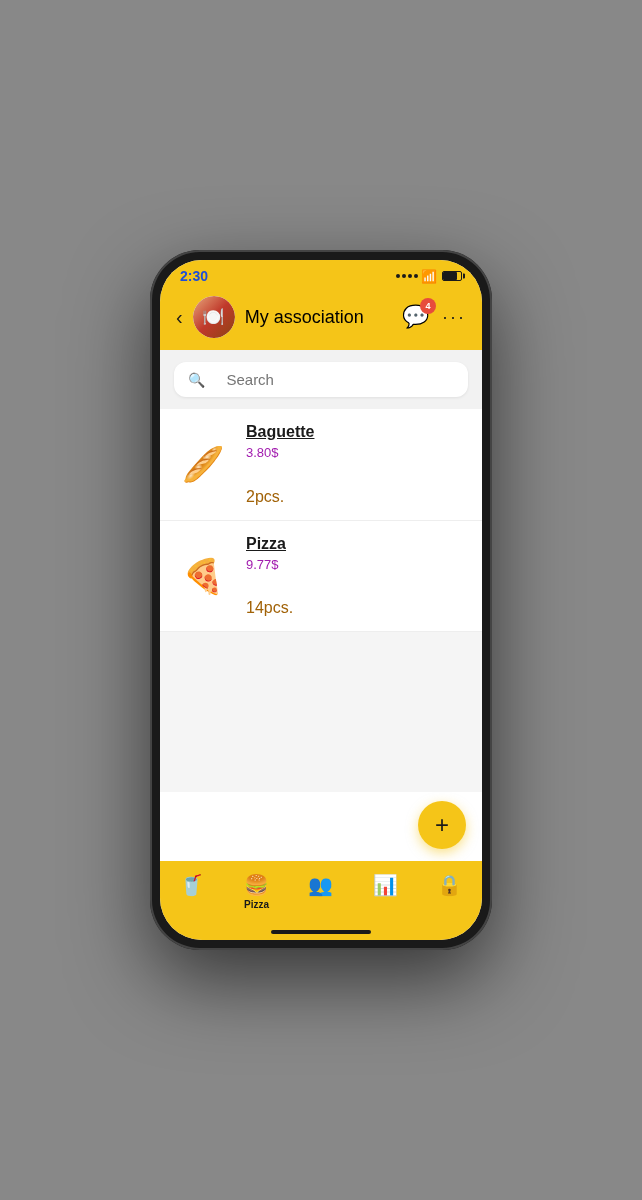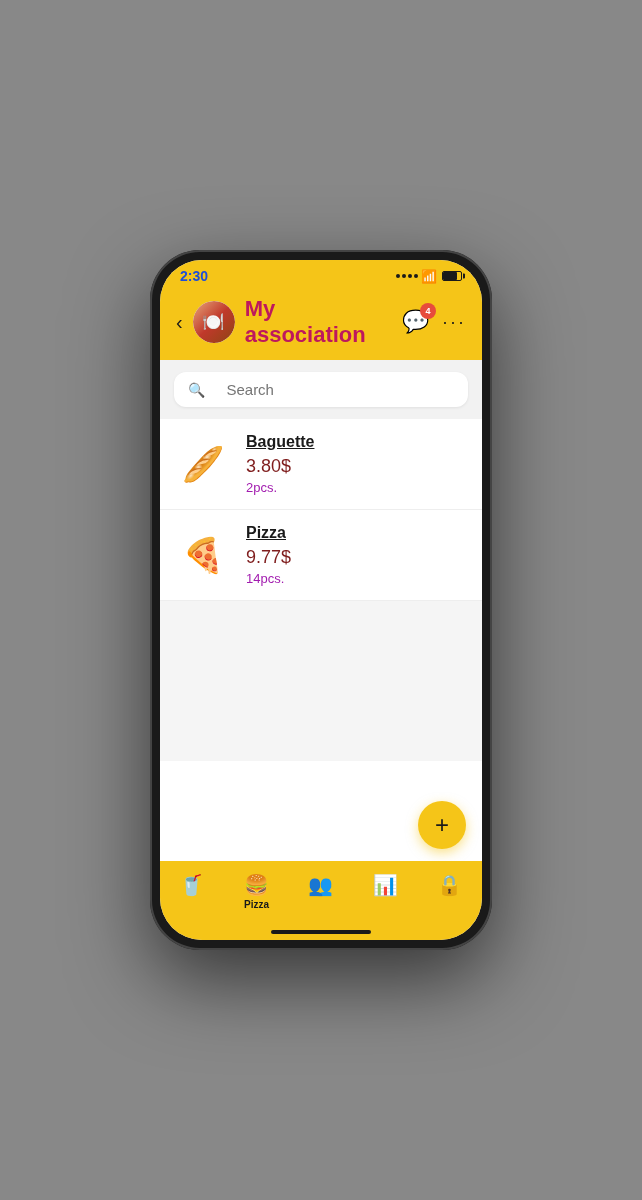--- a/index.html
+++ b/index.html
@@ -96,23 +96,23 @@
       height: 100%;
       background: linear-gradient(135deg, #e8a87c, #c0392b, #8B4513);
       border-radius: 50%;
       display: flex;
       align-items: center;
       justify-content: center;
       font-size: 18px;
     }
 
     .header-title {
-      font-size: 22px;
-      font-weight: 700;
-      color: #be185d;
+      font-size: 18px;
+      font-weight: 400;
+      color: #000000;
       flex: 1;
     }
 
     .header-actions {
       display: flex;
       align-items: center;
       gap: 12px;
     }
 
     .notification-btn {
@@ -206,28 +206,29 @@
 
     .item-name {
       font-size: 16px;
       font-weight: 600;
       color: #1a1a1a;
       margin-bottom: 2px;
       text-decoration: underline;
     }
 
     .item-price {
-      font-size: 18px;
-      color: #7f1d1d;
-      line-height: 1.5;
-    }
-
-    .item-stock {
       font-size: 13px;
       color: #a21caf;
+      line-height: 1.5;
+    }
+
+    .item-stock {
+      font-size: 16px;
+      color: #a16207;
+      margin-top: 25px;
     }
 
     .fab {
       position: absolute;
       bottom: 12px;
       right: 16px;
       width: 48px;
       height: 48px;
       background: #F5C518;
       border-radius: 50%;

